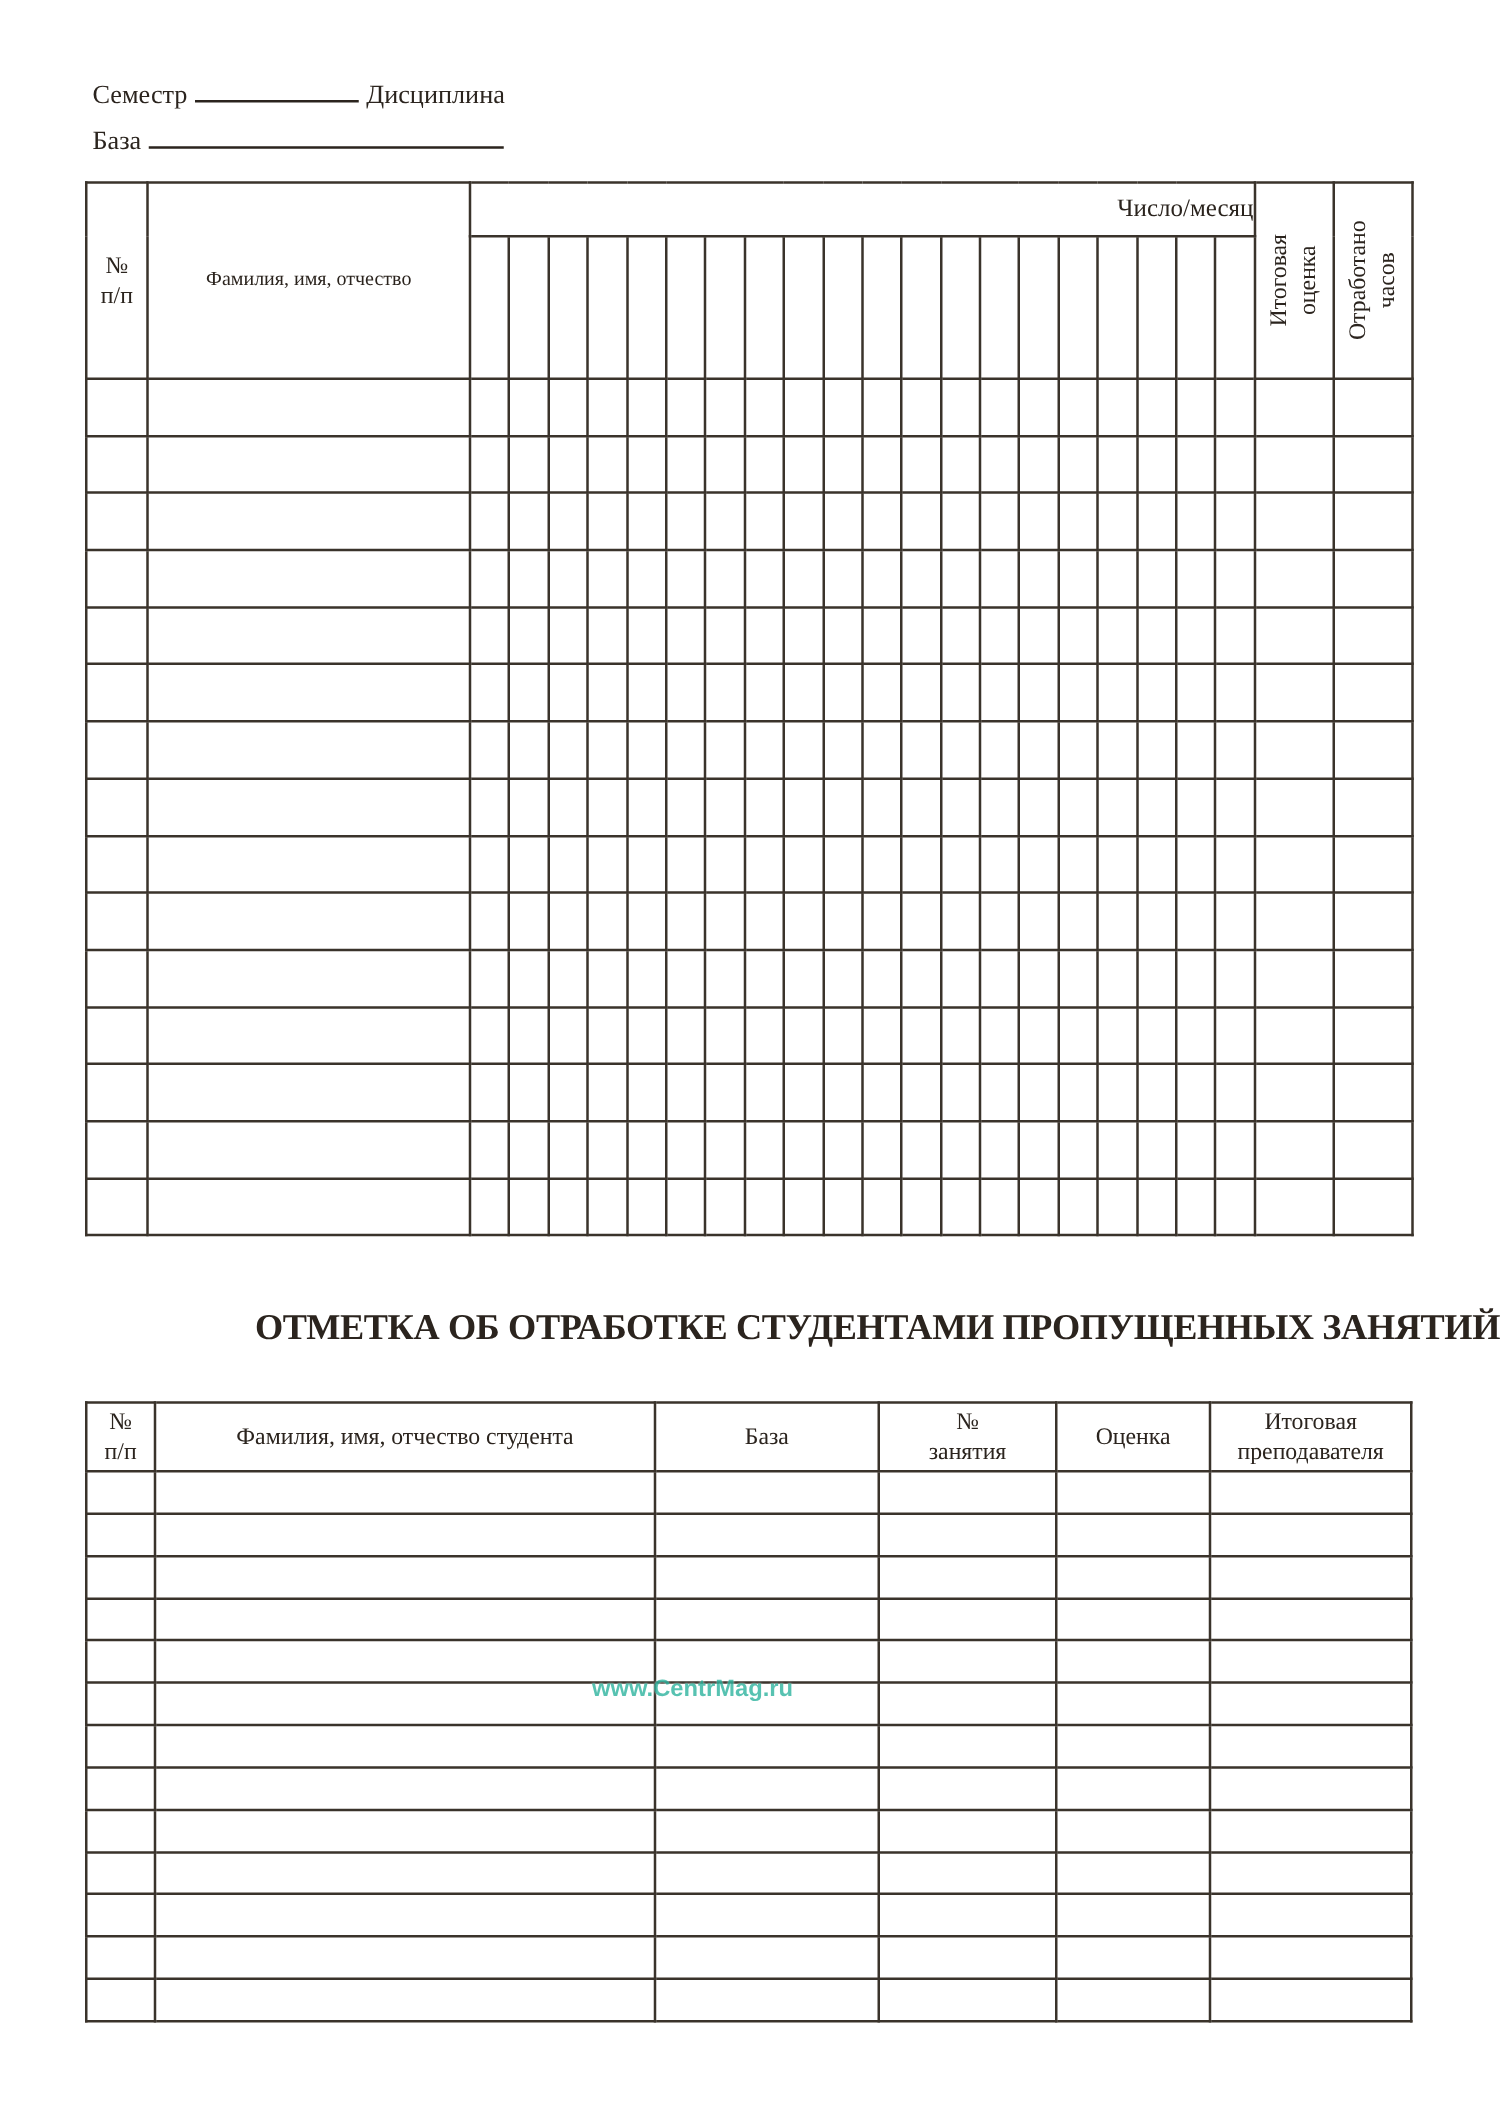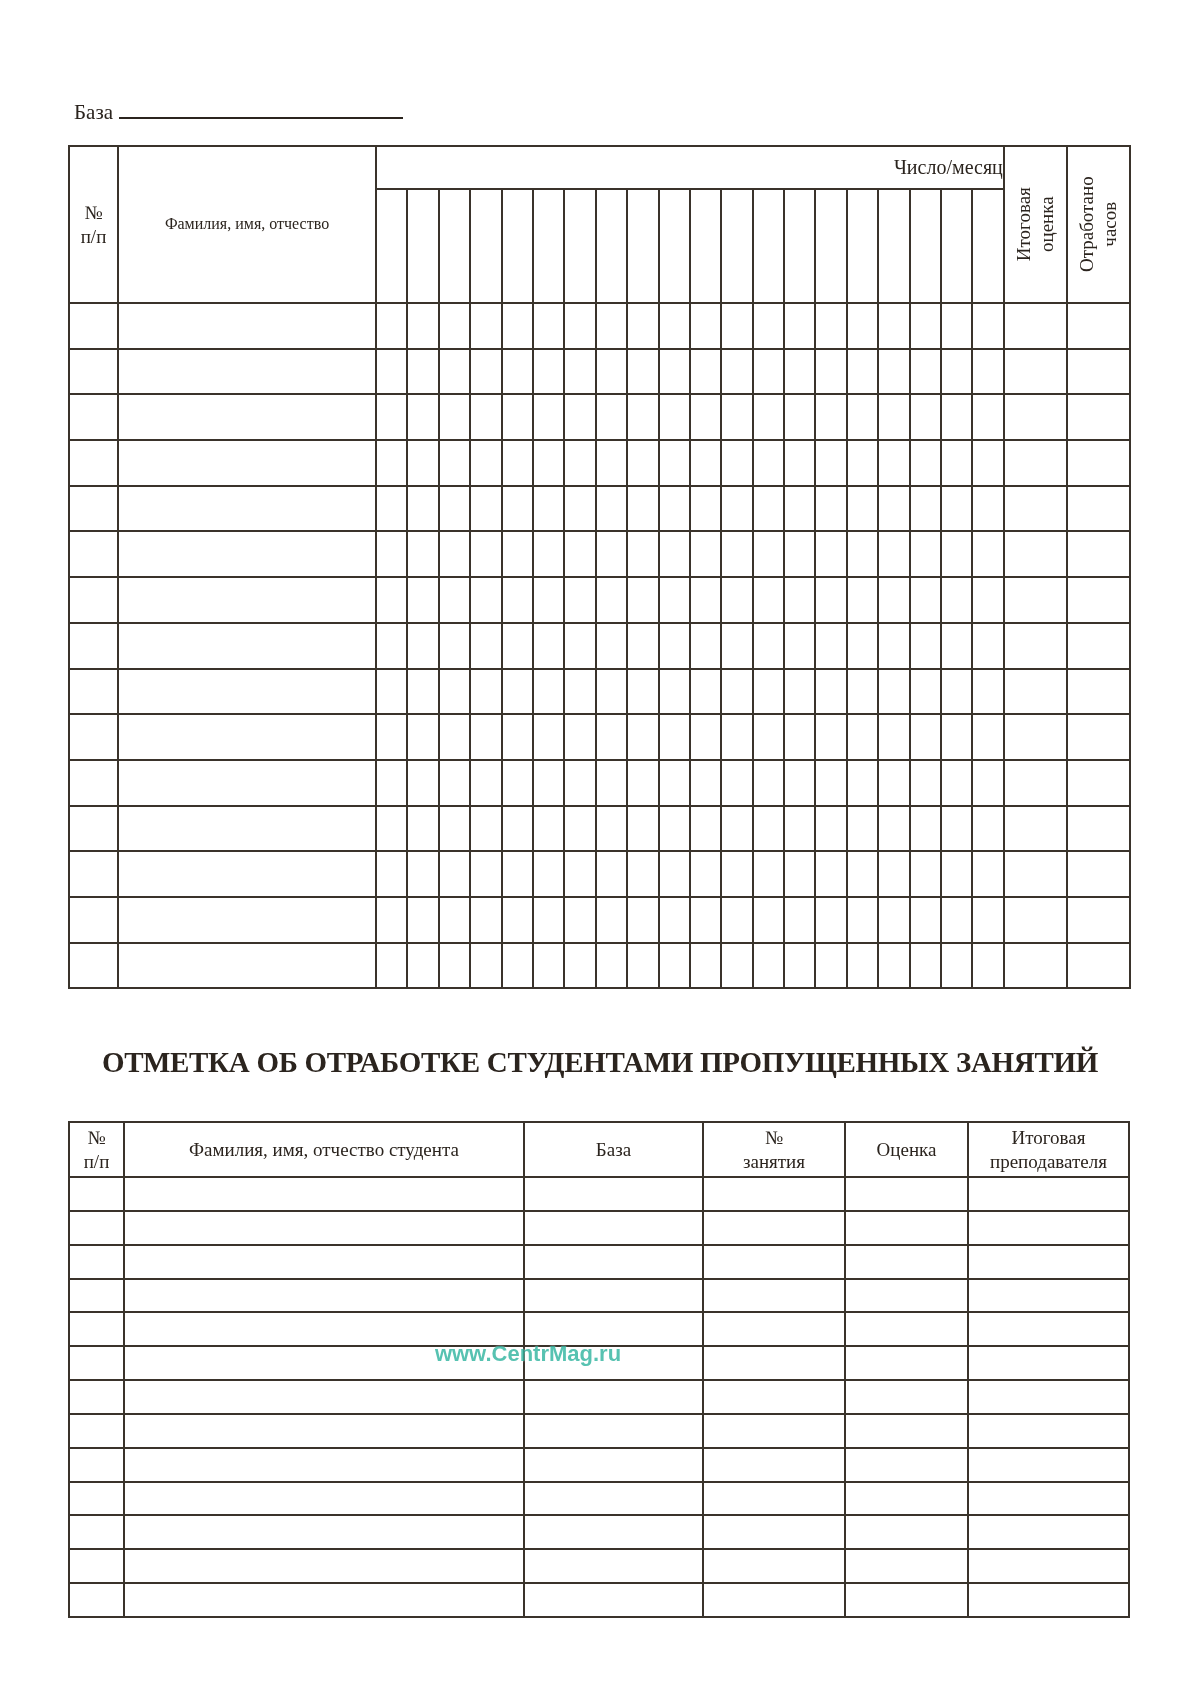--- a/index.html
+++ b/index.html
@@ -33,46 +33,49 @@
   #t1 .band2{height:114px;}
   #t1 tbody tr{height:45.7px;}
   #t1 th{vertical-align:middle;text-align:center;line-height:1.18;}
   .num-head div{line-height:1.25;}
   .rot-wrap{display:flex;align-items:center;justify-content:center;height:151px;overflow:visible;}
   .rot{display:inline-block;transform:rotate(-90deg);width:120px;min-width:120px;text-align:center;font-size:19px;line-height:1.22;white-space:normal;}
 
   
   .section-title{
     position:absolute;left:0;top:1046px;width:1200px;
-    text-align:center;font-weight:bold;font-size:29px;letter-spacing:-0.3px;
+    text-align:right;font-weight:bold;font-size:29px;letter-spacing:-0.3px;
     color:var(--text);
   }
 
   
   #t2{left:68px;top:1121px;width:1060px;}
   #t2 thead tr{height:55px;}
   #t2 tbody tr{height:33.85px;}
   #t2 th{vertical-align:middle;text-align:center;line-height:1.25;}
 
   
   .watermark{
-    position:absolute;left:428px;top:1341px;width:200px;
+    position:absolute;left:454px;top:1341px;width:200px;
     text-align:center;
     font-family:"Liberation Sans","DejaVu Sans",sans-serif;
-    font-weight:bold;font-size:22px;
+    font-weight:bold;font-size:19px;
     color:var(--wm);opacity:.8;
     text-shadow:0 0 2px rgba(255,255,255,.95);
     pointer-events:none;
   }
 </style>
 </head>
 <body>
 
 <div class="page">
 
+  <div class="form-line" style="top:63px;">
+    <span class="lbl">Семестр</span><span class="blank semester"></span><span class="lbl">Дисциплина</span>
+  </div>
   <div class="form-line" style="top:100px;">
     <span class="lbl">База</span><span class="blank base"></span>
   </div>
 
   <table id="t1">
     <colgroup id="t1-cols">
         <col style="width:49px">
         <col style="width:258px">
         <col style="width:31.4px">
         <col style="width:31.4px">

